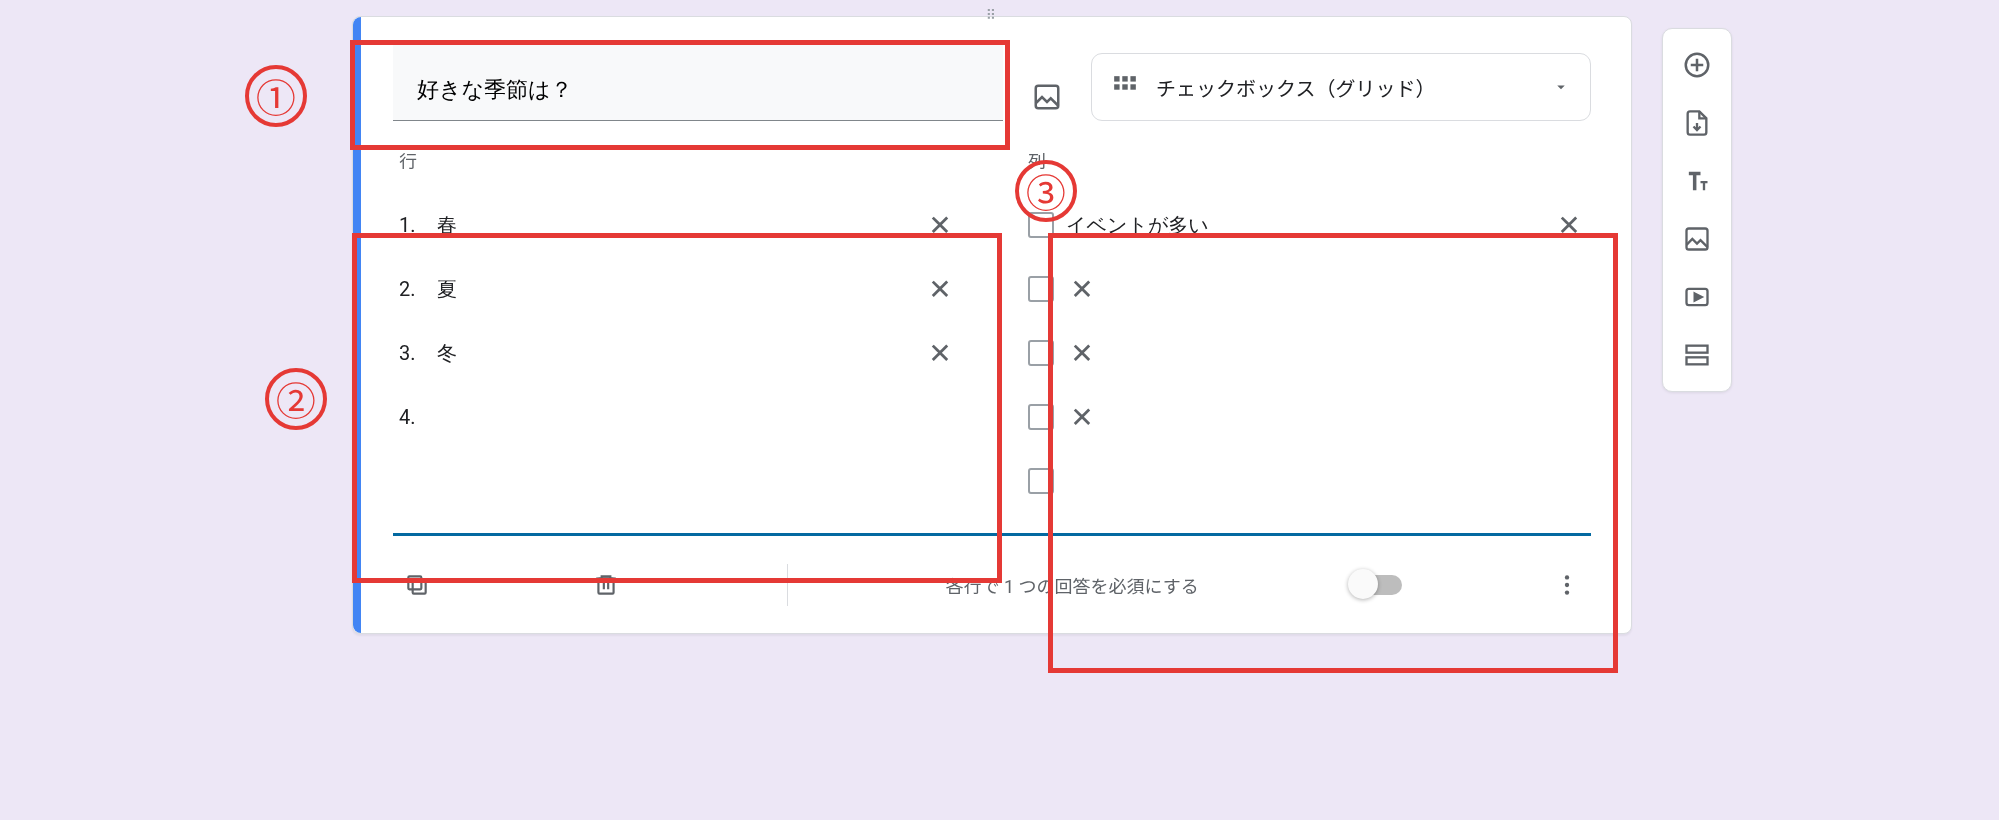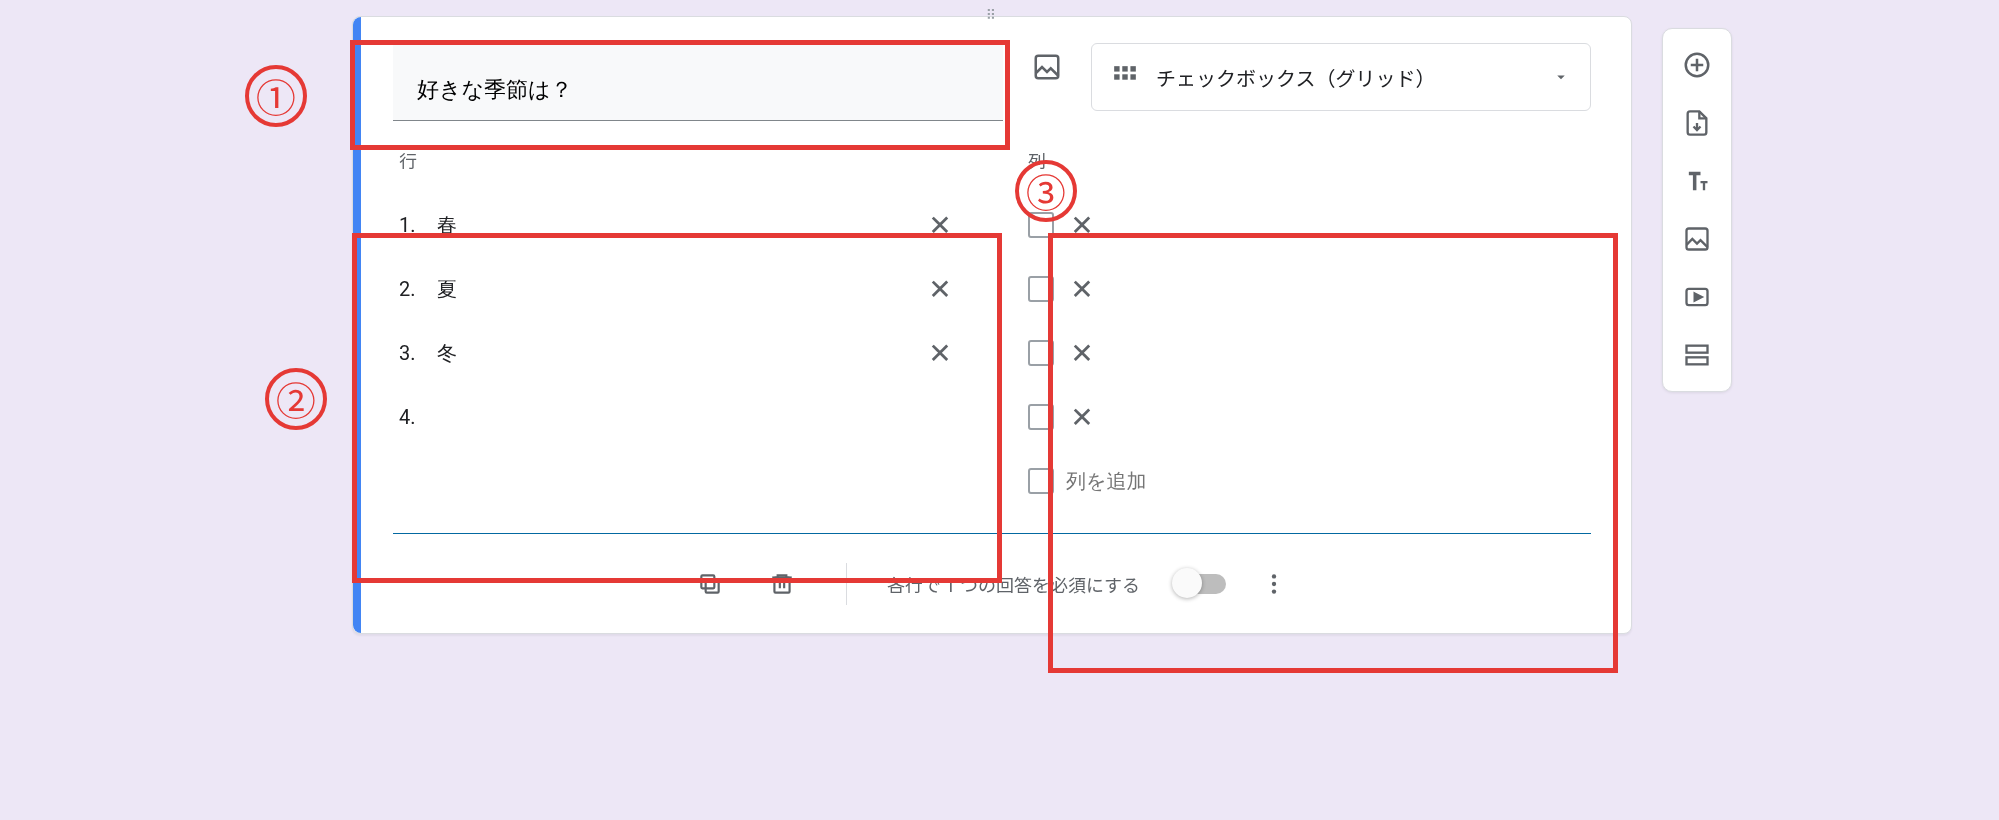--- a/index.html
+++ b/index.html
@@ -42,21 +42,21 @@
     transform: translateX(-50%);
     color: #9aa0a6;
     font-size: 14px;
     letter-spacing: 2px;
     cursor: move;
   }
 
   
   .top-row {
     display: flex;
-    align-items: flex-start;
+    align-items: flex-end;
     padding: 26px 40px 16px 40px;
     gap: 20px;
   }
   .question-input {
     flex: 1;
     max-width: 620px;
     height: 78px;
     background: #f8f9fa;
     border: none;
     border-bottom: 1px solid #80868b;
@@ -75,21 +75,21 @@
     background: none;
     color: #5f6368;
     cursor: pointer;
     border-radius: 50%;
   }
 
   .type-select {
     height: 68px;
     min-width: 500px;
     border: 1px solid #dadce0;
-    border-radius: 6px;
+    border-radius: 11px;
     display: flex;
     align-items: center;
     padding: 0 20px;
     gap: 18px;
     font-size: 20px;
     cursor: pointer;
     margin-left: auto;
   }
   .type-select svg.caret { margin-left: auto; }
 
@@ -140,26 +140,26 @@
     border: 2.5px solid #9aa0a6;
     border-radius: 3px;
     flex-shrink: 0;
   }
 
   .col.cols-col { padding-left: 30px; }
   .col.rows-col { padding-right: 30px; }
 
   
   .footer {
-    border-top: 1px solid #0369a1;
+    border-top: 3px solid #0369a1;
     margin: 0 40px;
     height: 100px;
     display: flex;
     align-items: center;
-    justify-content: center;
+    justify-content: space-between;
     gap: 24px;
   }
   .footer-sep {
     width: 1px; height: 42px; background: #dadce0; margin: 0 16px;
   }
   .required-label {
     font-size: 18px;
     color: #5f6368;
     margin-right: 10px;
   }
@@ -268,37 +268,37 @@
       </div>
       <div class="row-item">
         <span class="num">4.</span>
       </div>
     </div>
 
     <div class="col cols-col">
       <div class="col-label">列</div>
       <div class="col-item">
         <span class="checkbox"></span>
-        <span class="close-x">✕</span>
-      </div>
-      <div class="col-item">
-        <span class="checkbox"></span>
-        <span class="close-x">✕</span>
-      </div>
-      <div class="col-item">
-        <span class="checkbox"></span>
-        <span class="close-x">✕</span>
-      </div>
-      <div class="col-item">
-        <span class="checkbox"></span>
-        <span class="close-x">✕</span>
-      </div>
-      <div class="col-item">
-        <span class="checkbox"></span>
-        <input class="placeholder-text" placeholder="列を追加" style="">
+        <input value="イベントが多い" style="">
+        <span class="close-x">✕</span>
+      </div>
+      <div class="col-item">
+        <span class="checkbox"></span>
+        <span class="close-x">✕</span>
+      </div>
+      <div class="col-item">
+        <span class="checkbox"></span>
+        <span class="close-x">✕</span>
+      </div>
+      <div class="col-item">
+        <span class="checkbox"></span>
+        <span class="close-x">✕</span>
+      </div>
+      <div class="col-item">
+        <span class="checkbox"></span>
       </div>
     </div>
   </div>
 
   <div class="footer">
     <button class="icon-btn">
       <svg width="26" height="26" viewBox="0 0 24 24" fill="none" stroke="currentColor" stroke-width="2">
           <rect x="8" y="8" width="12" height="12" rx="1"></rect>
           <rect x="4" y="4" width="12" height="12" rx="1"></rect>
         </svg>

